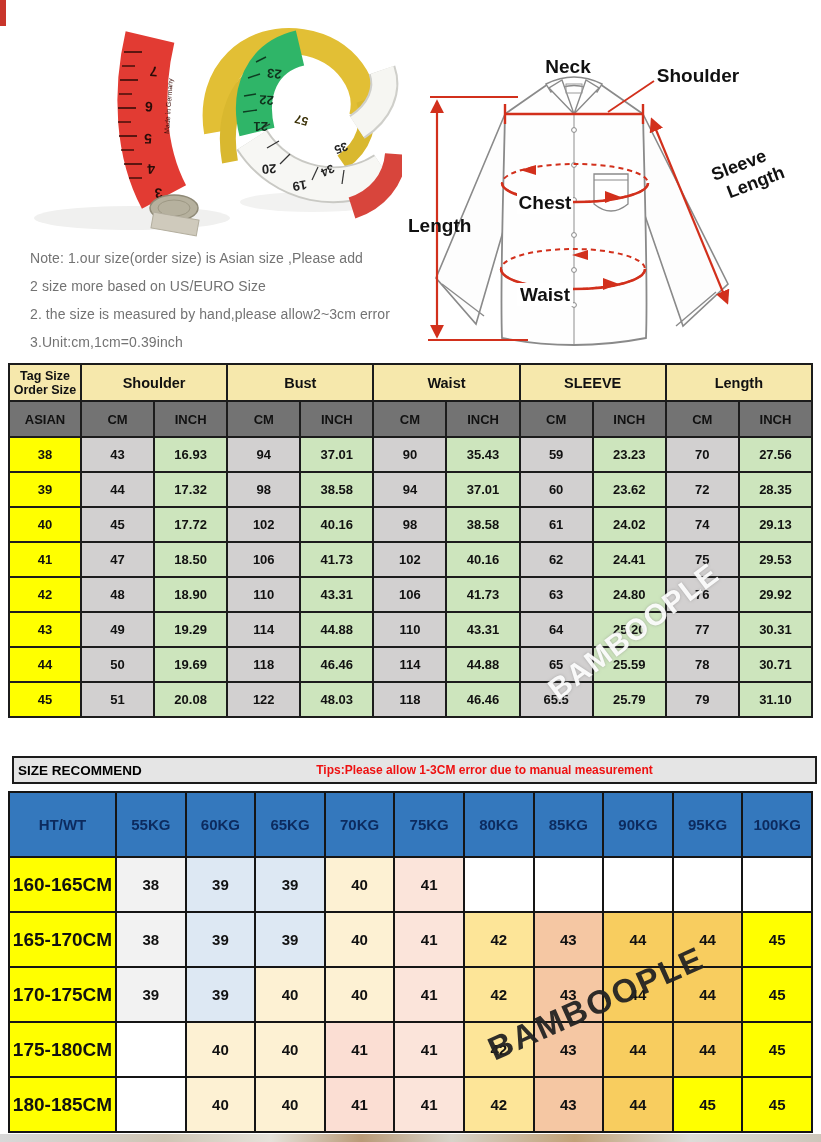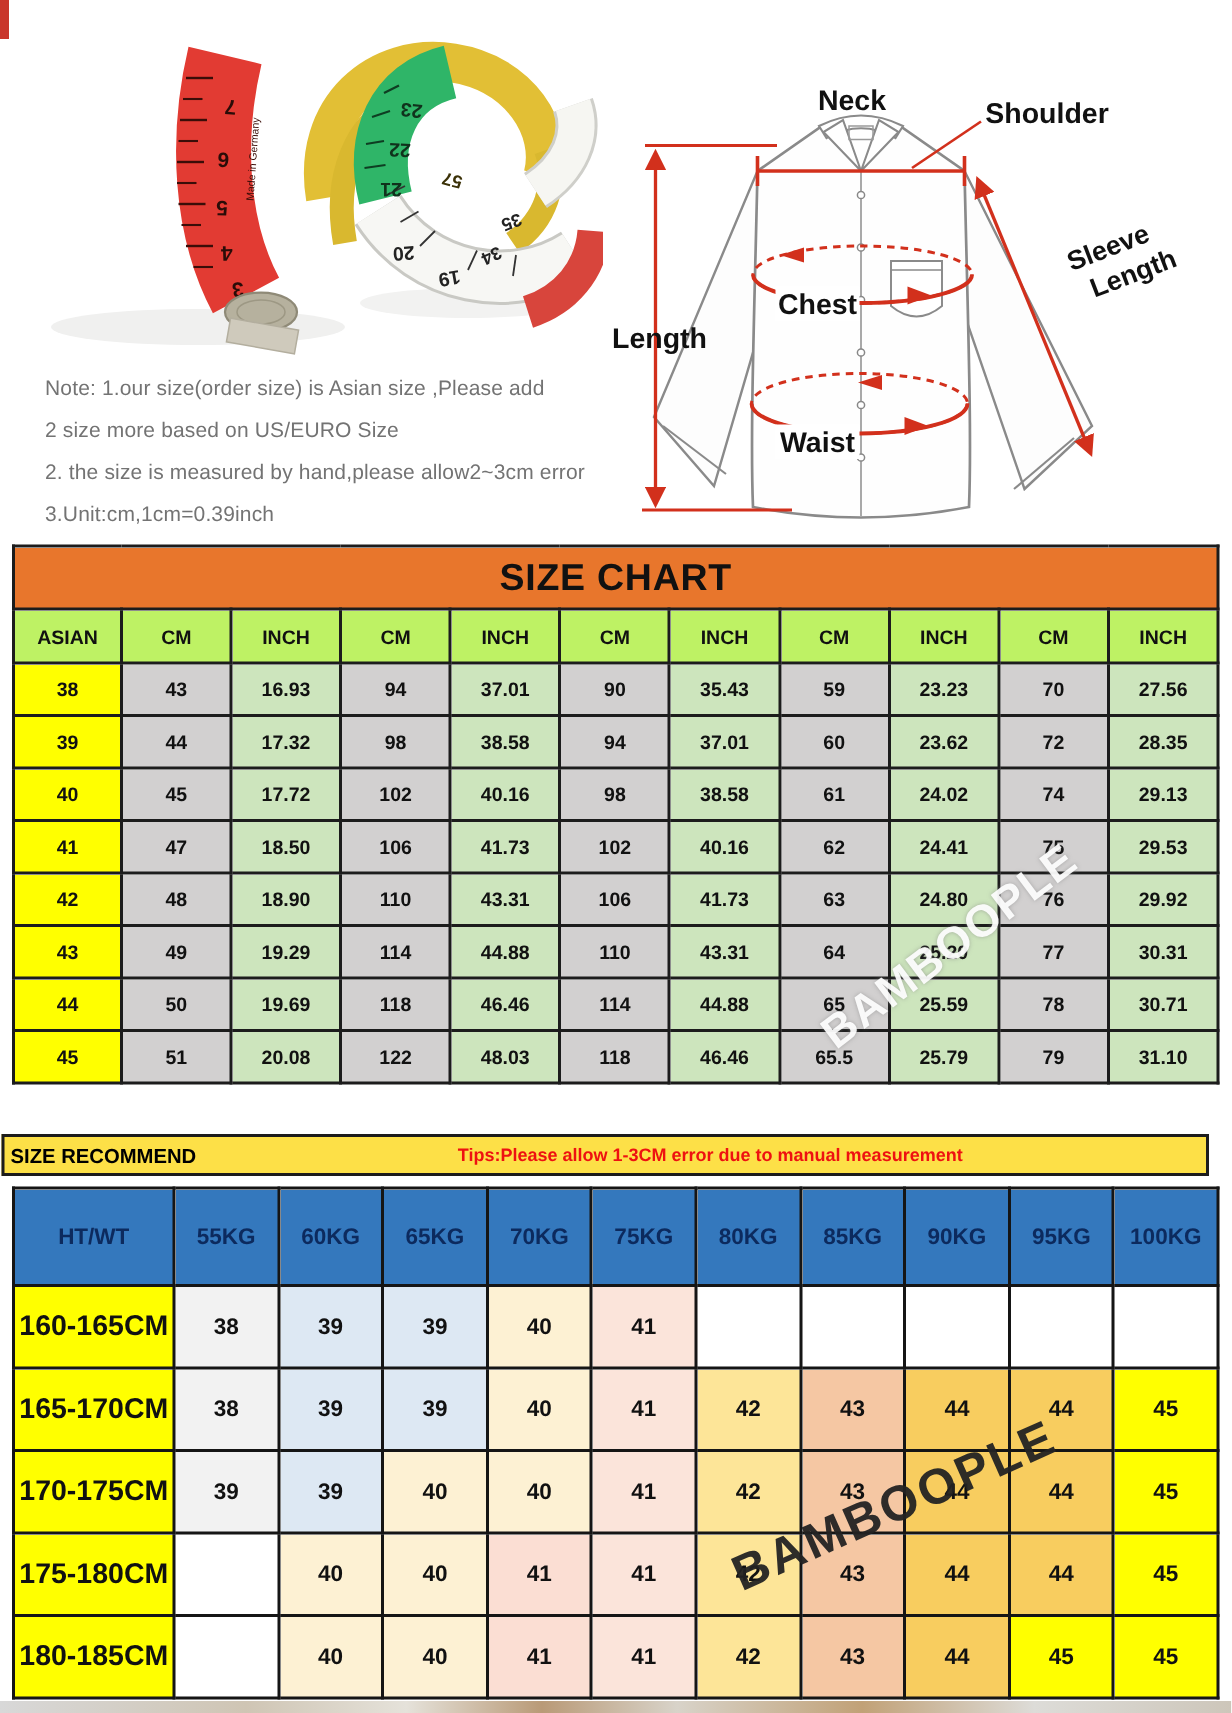--- a/index.html
+++ b/index.html
@@ -18,28 +18,28 @@
   table{border-collapse:collapse;table-layout:fixed}
   .size-table{position:absolute;left:8px;top:363px;width:805px}
   .size-table th,.size-table td{border:2px solid #1c1c1c;text-align:center;vertical-align:middle;
         font-weight:bold;color:#111;overflow:hidden}
   .size-table col.c0{width:72px}
   .banner{background:#e8762c;font-size:25px;height:42px;color:#241307;letter-spacing:.5px}
   .size-table thead tr.group-r{height:37px}
   .size-table thead tr.unit-r{height:36px}
   .corner-cell{background:#f6e8ac;font-size:12.5px;line-height:14px}
   .group-cell{background:#f6e8ac;font-size:14.5px}
-  .unit-cell{background:#bef264;font-size:13px}
+  .unit-cell{background:#737373;font-size:13px}
   .size-table tbody tr{height:35px}
   .size-table tbody td{font-size:13px}
   .size-cell{background:#ffff00}
   .cm-cell{background:#d2d0d0}
   .inch-cell{background:#cde5bd}
 
-  .recommend-row{position:absolute;left:1px;top:756px;width:805px;height:28px;background:#fde047;
+  .recommend-row{position:absolute;left:12px;top:756px;width:805px;height:28px;background:#e5e5e5;
         border:2px solid #1c1c1c;display:flex;align-items:center}
   .recommend-label{font-weight:bold;font-size:13.5px;color:#000;padding-left:4px;white-space:nowrap}
   .recommend-tips{position:absolute;left:140px;right:0;text-align:center;font-weight:bold;
         font-size:12px;color:#ee1111}
 
   .fit-table{position:absolute;left:8px;top:791px;width:805px}
   .fit-table th,.fit-table td{border:2px solid #151515;text-align:center;vertical-align:middle;
         font-weight:bold;overflow:hidden}
   .fit-table col.f0{width:107px}
   .fit-table thead tr{height:65px}
@@ -197,23 +197,31 @@
     <rect x="139" y="257" width="56" height="23" fill="#fff"></rect>
     <text x="167" y="275" font-size="19" font-weight="600" fill="#111" text-anchor="middle">Waist</text>
   </svg>
 
   <table class="size-table">
     <colgroup>
         <col class="c0">
         <col span="10">
       </colgroup>
     <thead>
-      <tr>
-        <th class="banner" colspan="11">SIZE CHART</th>
-      </tr>
+      <tr class="group-r" id="group-row">
+          <th class="corner-cell">
+            <div>Tag Size</div>
+            <div>Order Size</div>
+          </th>
+          <th class="group-cell" colspan="2">Shoulder</th>
+          <th class="group-cell" colspan="2">Bust</th>
+          <th class="group-cell" colspan="2">Waist</th>
+          <th class="group-cell" colspan="2">SLEEVE</th>
+          <th class="group-cell" colspan="2">Length</th>
+        </tr>
       <tr class="unit-r" id="unit-row">
           <th class="unit-cell">ASIAN</th>
           <th class="unit-cell">CM</th>
           <th class="unit-cell">INCH</th>
           <th class="unit-cell">CM</th>
           <th class="unit-cell">INCH</th>
           <th class="unit-cell">CM</th>
           <th class="unit-cell">INCH</th>
           <th class="unit-cell">CM</th>
           <th class="unit-cell">INCH</th>

